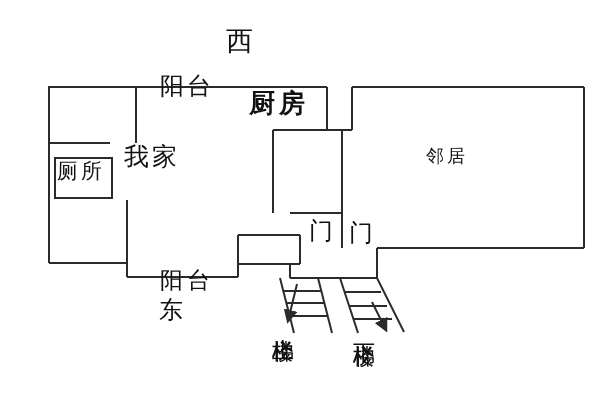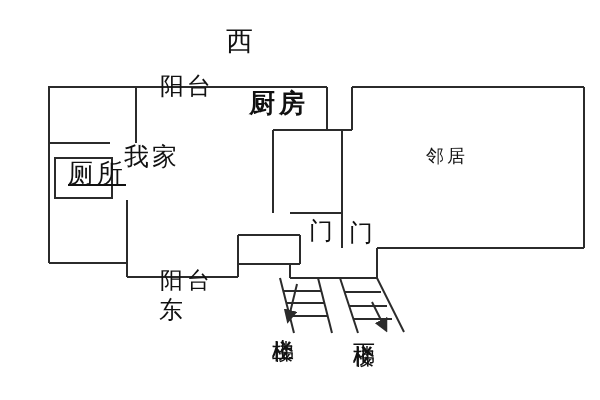--- a/index.html
+++ b/index.html
@@ -16,21 +16,21 @@
   .label{
     position:absolute;
     white-space:nowrap;
     line-height:1;
     color:var(--text,#111111);
   }
   #label-west        {left:226px;top:28px; font-size:27px;}
   #label-balcony-west{left:160px;top:74px; font-size:24px;letter-spacing:3px;}
   #label-kitchen     {left:249px;top:91px; font-size:26px;letter-spacing:4px;font-weight:bold;}
   #label-my-home     {left:124px;top:144px;font-size:25px;letter-spacing:3px;}
-  #label-toilet      {left:68px; top:161px;font-size:26px;letter-spacing:3px;text-decoration:underline;}
+  #label-toilet      {left:57px; top:161px;font-size:21px;letter-spacing:3px;}
   #label-neighbor    {left:426px;top:147px;font-size:18px;letter-spacing:3px;}
   #label-door-left   {left:309px;top:219px;font-size:24px;}
   #label-door-right  {left:349px;top:221px;font-size:24px;}
   #label-balcony-east{left:160px;top:269px;font-size:23px;letter-spacing:4px;}
   #label-east        {left:159px;top:298px;font-size:24px;}
   #label-stairs-up, #label-stairs-down{
     writing-mode:vertical-rl;
     text-orientation:upright;
     font-size:22px;
     letter-spacing:1px;

